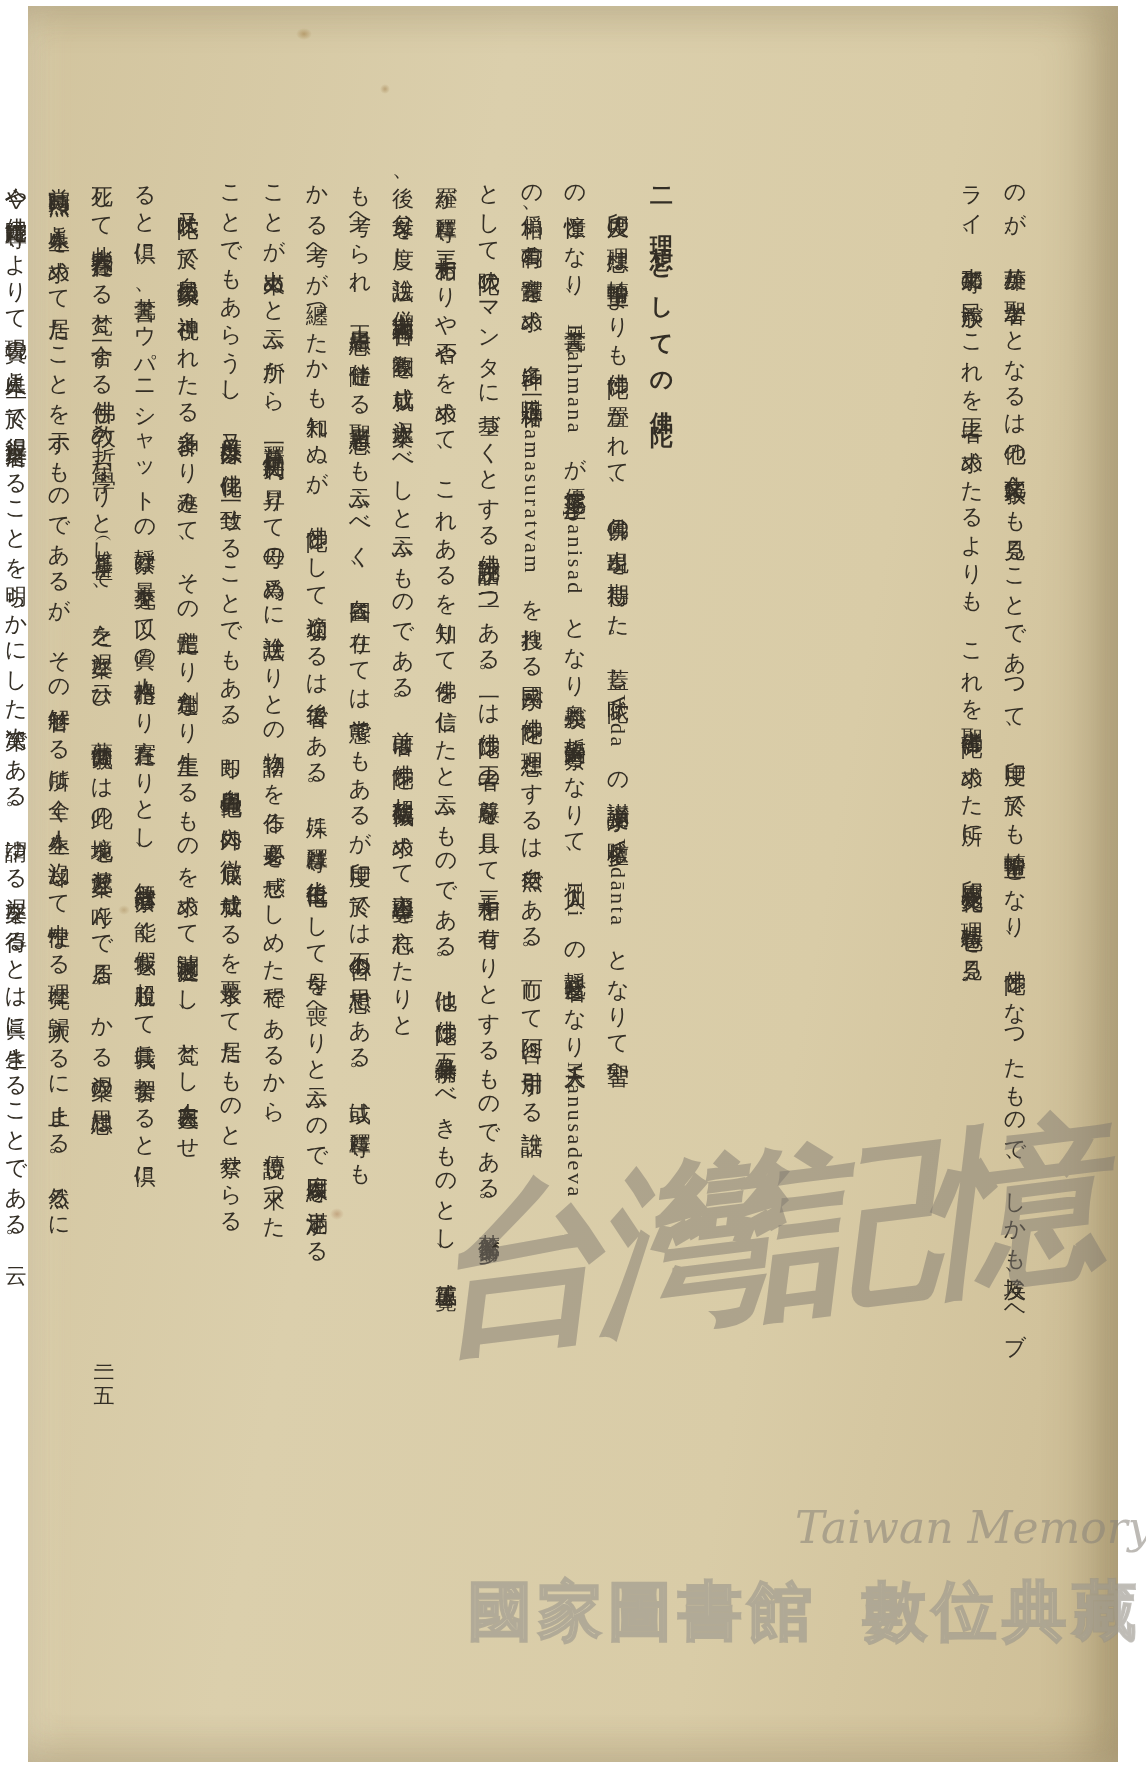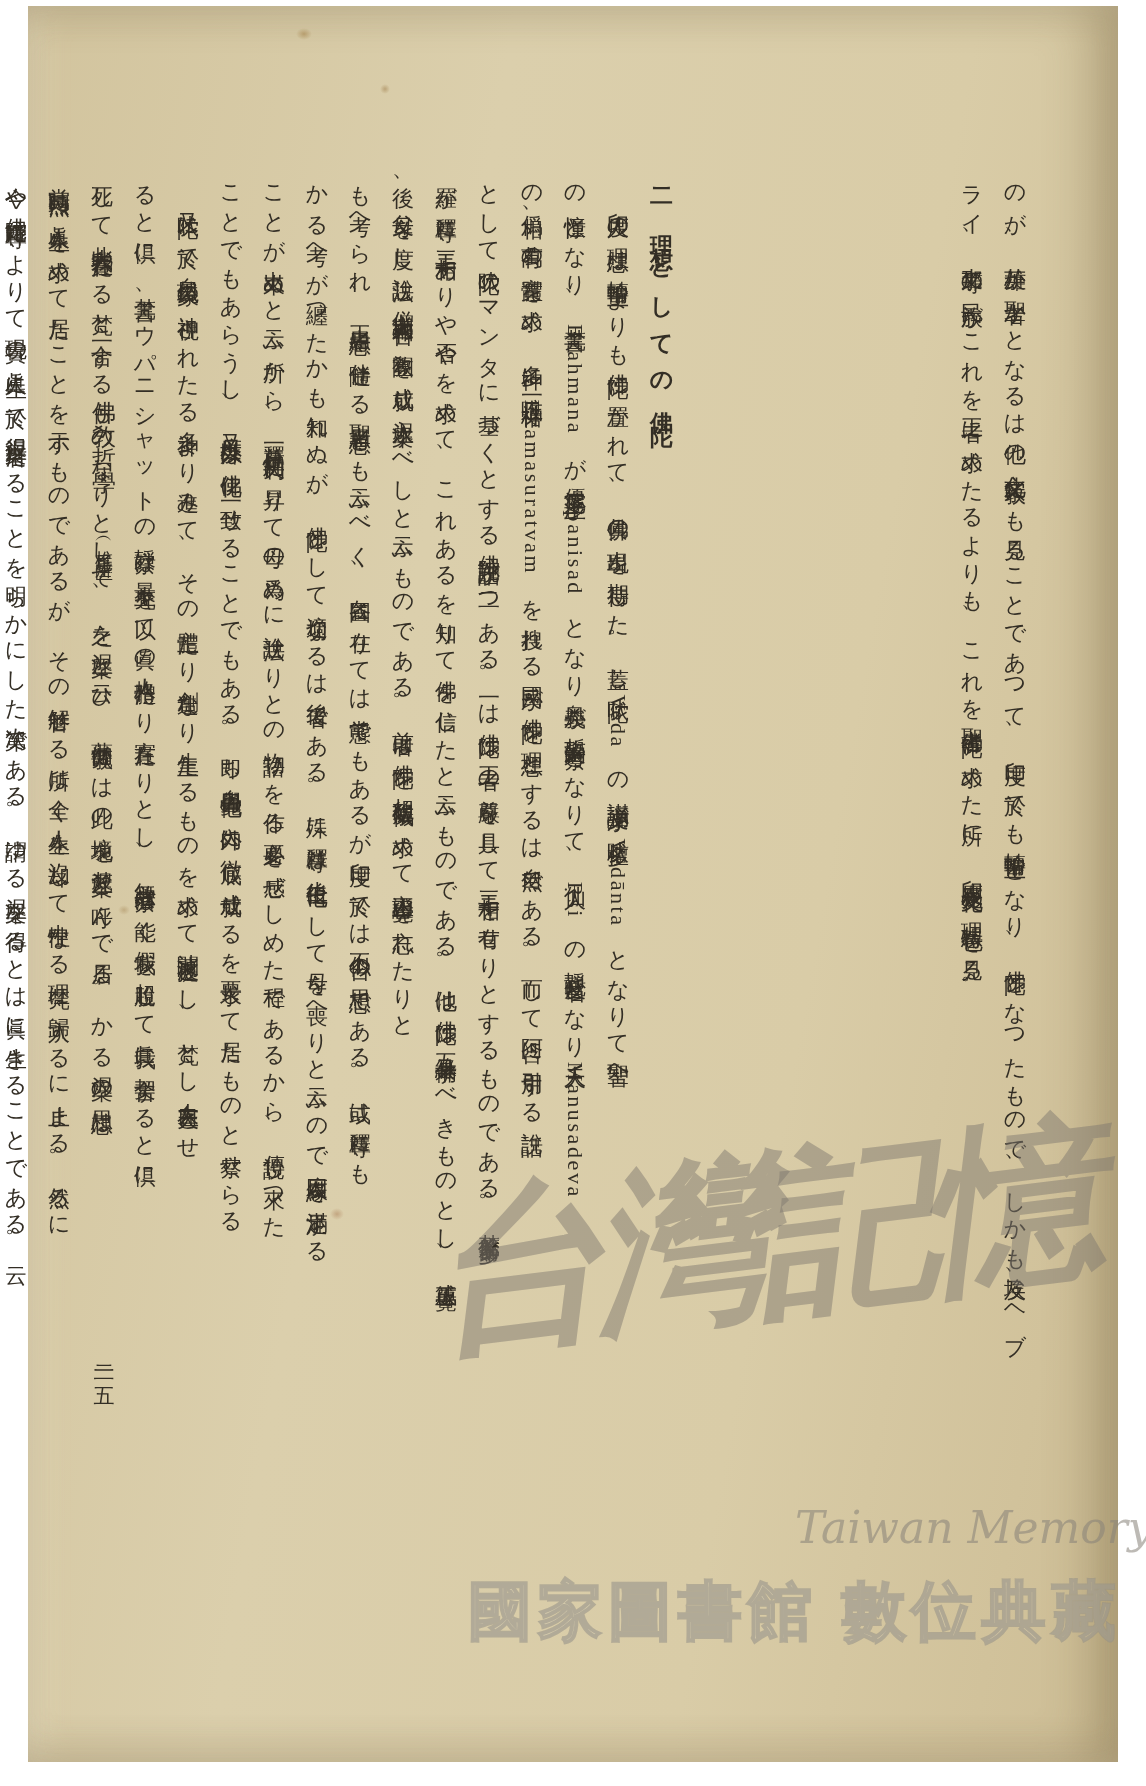--- a/index.html
+++ b/index.html
@@ -95,21 +95,21 @@
   .wm-latin {
     left: 795px; top: 1502px;
     font-family: "DejaVu Serif", serif;
     font-style: italic;
     font-size: 44px;
     color: rgba(135, 130, 120, 0.55);
     white-space: nowrap;
   }
   .wm-outline {
     left: 468px; top: 1568px;
-    font-family: Liberation Sans, sans-serif;
+    font-family: Liberation Mono, monospace;
     font-weight: bold;
     font-size: 64px;
     letter-spacing: 6px;
     color: rgba(200, 196, 186, 0.22);
     -webkit-text-stroke: 2px rgba(148, 144, 134, 0.55);
     white-space: nowrap;
   }
 </style>
 </head>
 <body>

